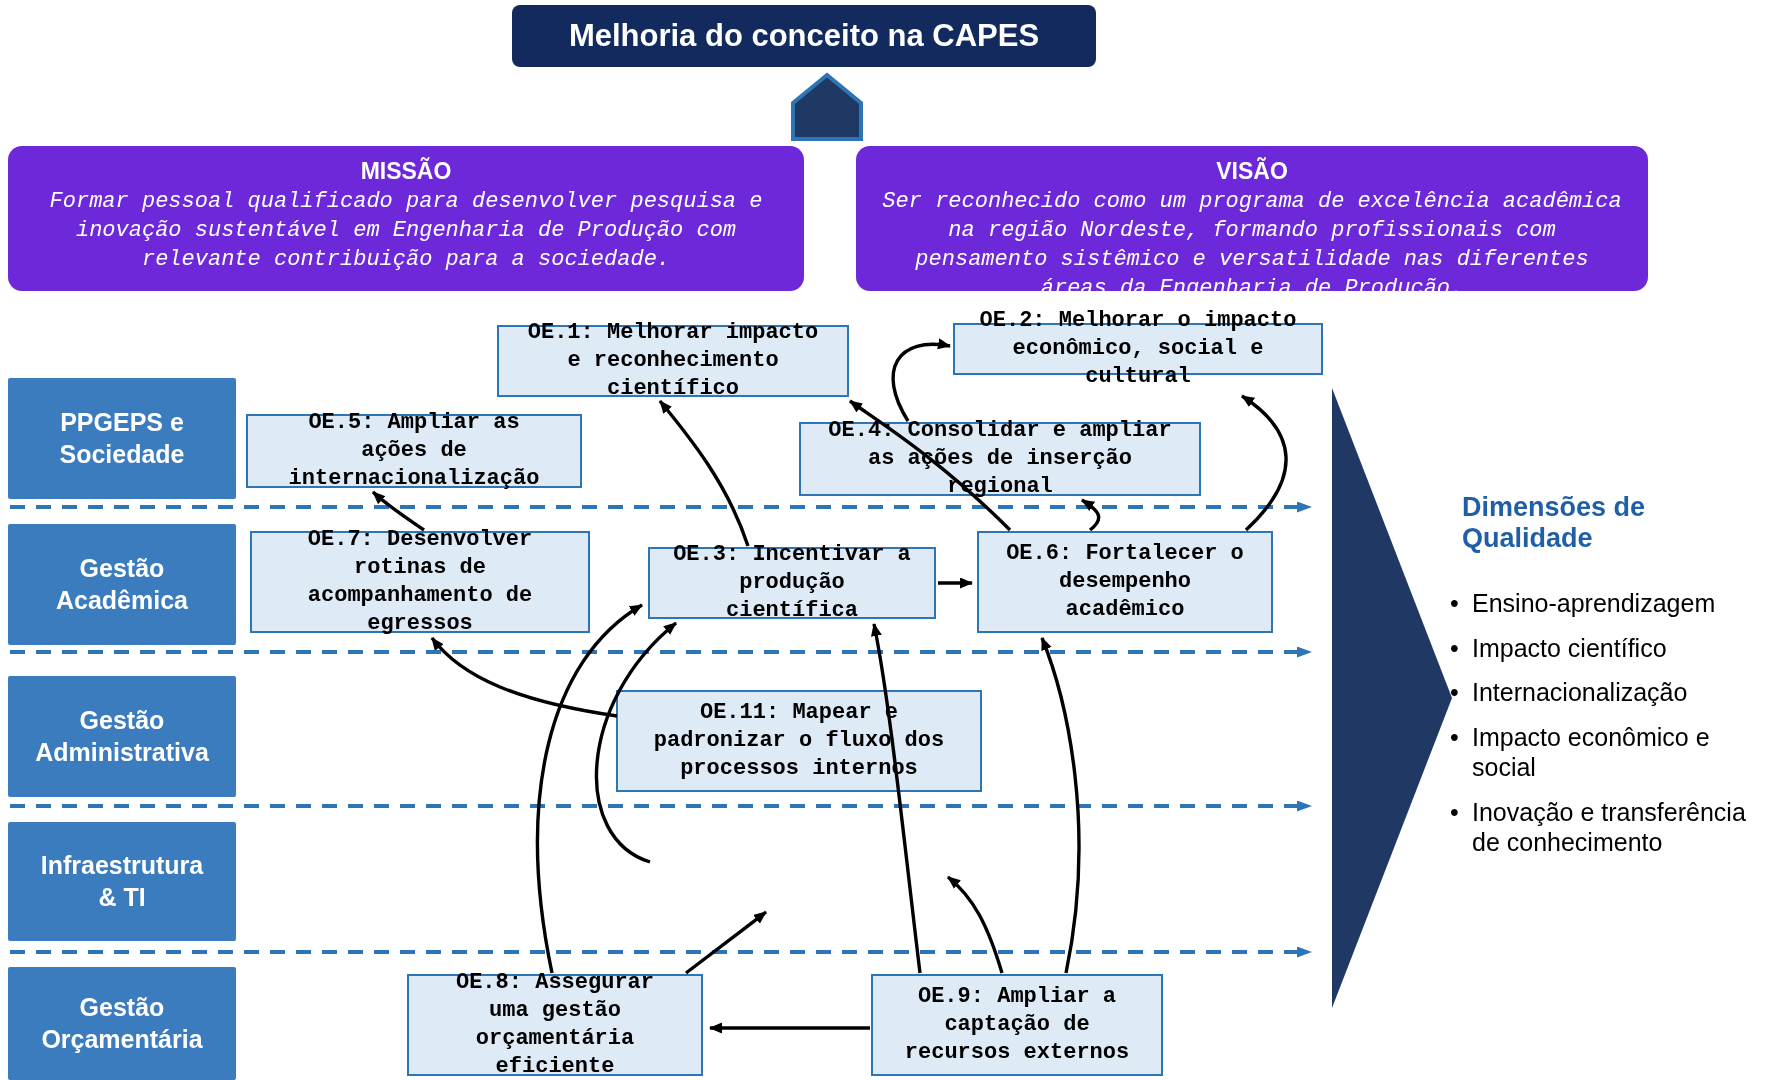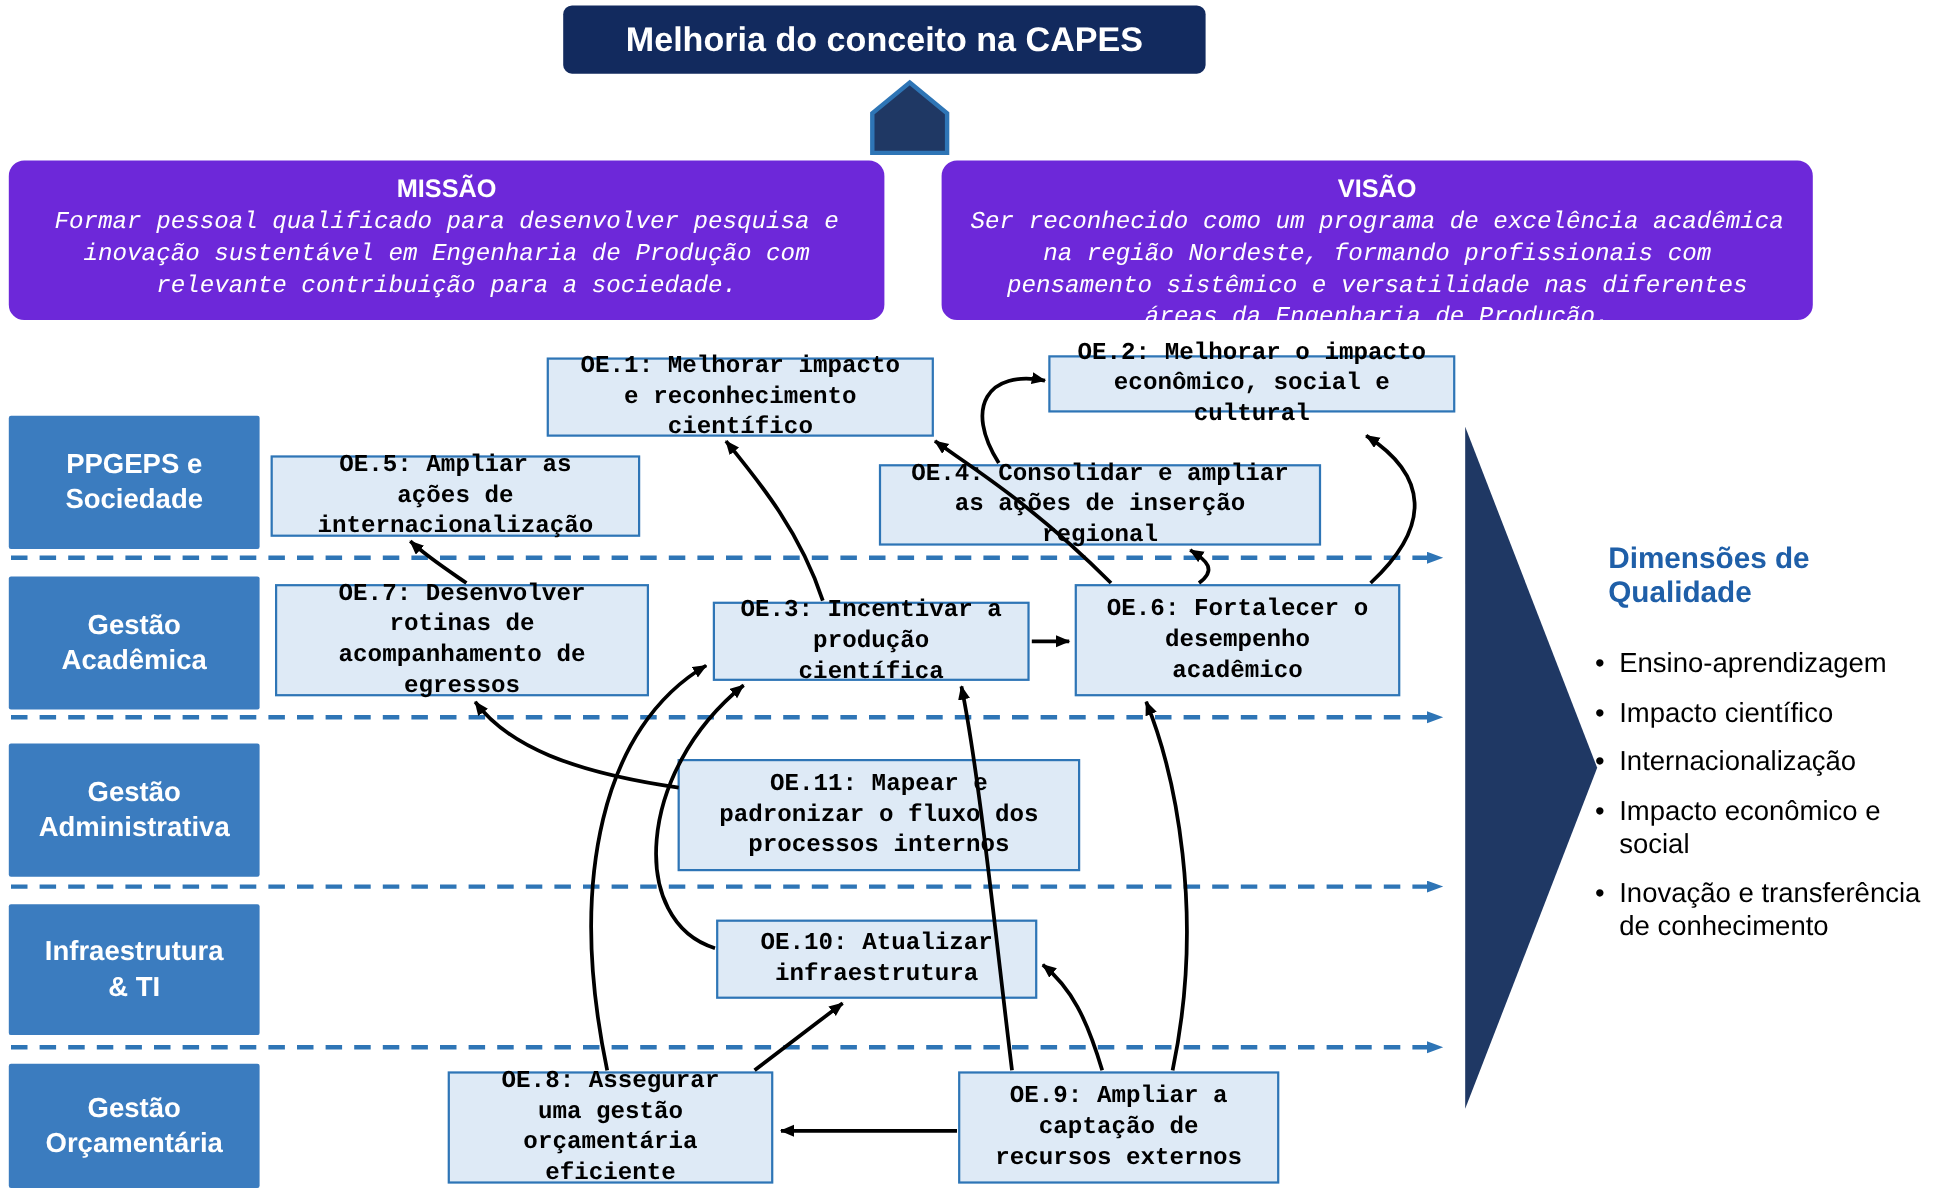--- a/index.html
+++ b/index.html
@@ -105,21 +105,20 @@
 
   <div class="oe oe-1">OE.1: Melhorar impacto e reconhecimento científico</div>
   <div class="oe oe-2">OE.2: Melhorar o impacto econômico, social e cultural</div>
   <div class="oe oe-3">OE.3: Incentivar a produção científica</div>
   <div class="oe oe-4">OE.4: Consolidar e ampliar as ações de inserção regional</div>
   <div class="oe oe-5">OE.5: Ampliar as ações de internacionalização</div>
   <div class="oe oe-6">OE.6: Fortalecer o desempenho acadêmico</div>
   <div class="oe oe-7">OE.7: Desenvolver rotinas de acompanhamento de egressos</div>
   <div class="oe oe-8">OE.8: Assegurar uma gestão orçamentária eficiente</div>
   <div class="oe oe-9">OE.9: Ampliar a captação de recursos externos</div>
-  <div class="oe oe-10">OE.10: Atualizar infraestrutura</div>
   <div class="oe oe-11">OE.11: Mapear e padronizar o fluxo dos processos internos</div>
 
   <div class="quality-heading">Dimensões de Qualidade</div>
   <ul class="quality-list">
     <li><span>Ensino-aprendizagem</span></li>
     <li><span>Impacto científico</span></li>
     <li><span>Internacionalização</span></li>
     <li><span>Impacto econômico e social</span></li>
     <li><span>Inovação e transferência de conhecimento</span></li>
   </ul>

